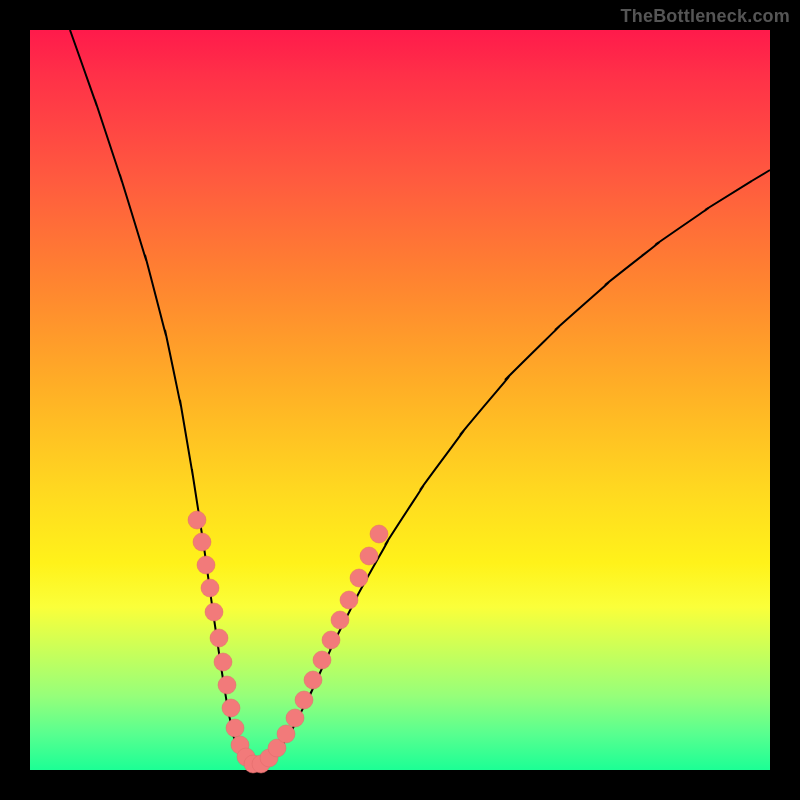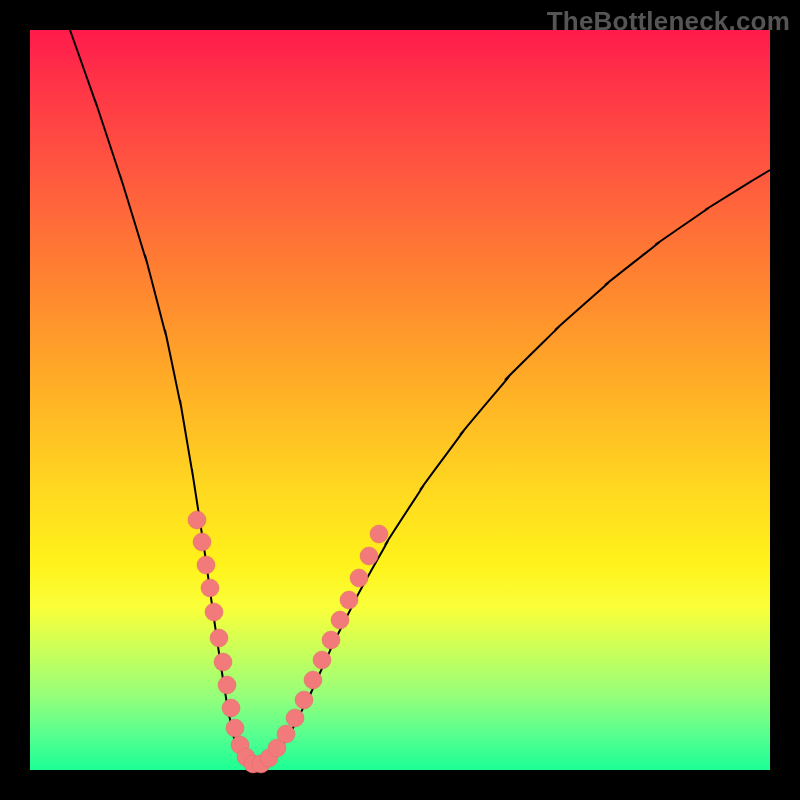--- a/index.html
+++ b/index.html
@@ -30,21 +30,21 @@
       #c8ff5a 84%,
       #96ff7a 90%,
       #5aff8f 95%,
       #1cff95 100%
     );
   }
   .watermark {
     position: absolute;
     top: 6px;
     right: 10px;
-    font-size: 26px;
+    font-size: 18px;
     font-weight: 600;
     color: #555;
     letter-spacing: 0.2px;
     user-select: none;
   }
   svg.curve {
     position: absolute;
     left: 0;
     top: 0;
     width: 740px;

